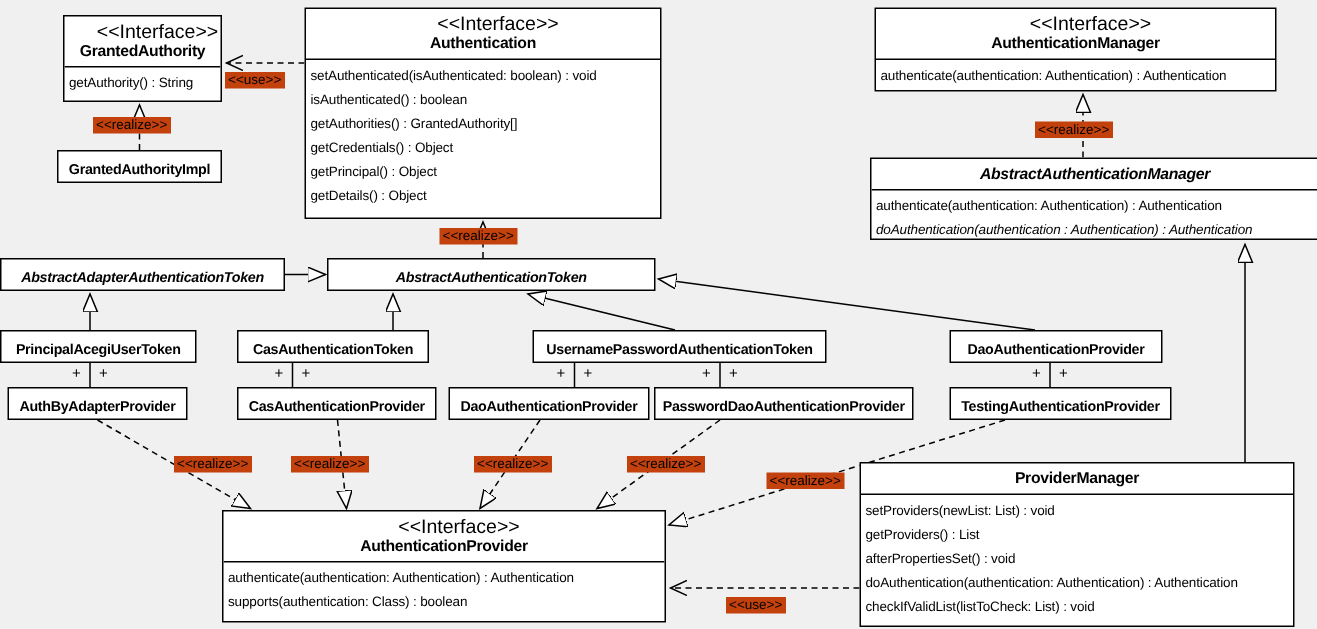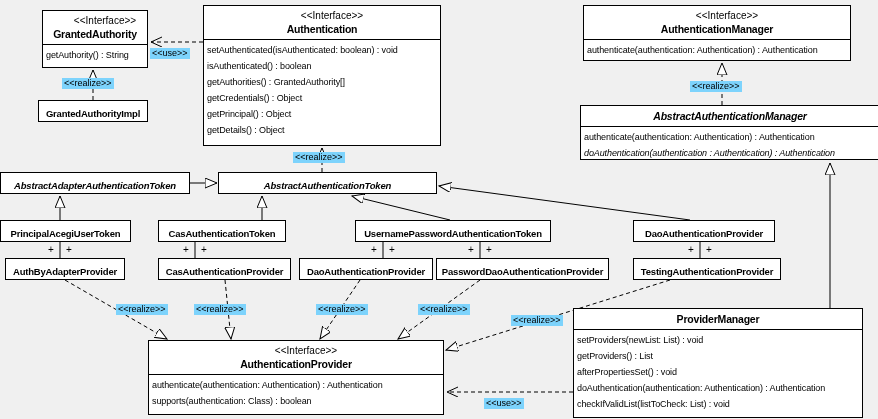--- a/index.html
+++ b/index.html
@@ -12,32 +12,32 @@
   }
   svg.wires { position:absolute; left:0; top:0; z-index:1; }
   .uml-box {
     position:absolute;
     background:#ffffff;
     border:1px solid #000;
     z-index:2;
     overflow:hidden;
   }
   .hdr { text-align:center; padding:3px 1px 2px; }
-  .stereo { font-size:10px; line-height:13px; white-space:nowrap;margin-left:20px; }
+  .stereo { font-size:13px; line-height:13px; white-space:nowrap;margin-left:20px; }
   .cname { font-weight:bold; font-size:9.5px; letter-spacing:-0.2px; line-height:15px; white-space:nowrap; }
   .big .cname { font-size:10.5px; }
   .abstract .cname { font-style:italic; }
   .methods { border-top:1px solid #000; padding:2px 0 2px 3px; }
   .m { font-size:9px; letter-spacing:-0.1px; line-height:16px; white-space:nowrap; }
   .m-abstract { font-style:italic; }
   .single { display:flex; align-items:flex-end; justify-content:center; }
   .edge-label {
     position:absolute; z-index:3;
     font-size:9px; line-height:11px;
-    background:#7dd3fc; padding:0 2px; white-space:nowrap;
+    background:#c2410c; padding:0 2px; white-space:nowrap;
   }
   .plus { position:absolute; z-index:3; font-size:10px; line-height:11px; }
 </style>
 </head>
 <body>
 
 <svg class="wires" width="878" height="419">
   <defs>
     <marker id="tri" markerWidth="14" markerHeight="12" refX="12" refY="5" orient="auto" markerUnits="userSpaceOnUse">
       <path d="M0,0 L12,5 L0,10 Z" fill="#ffffff" stroke="#000" stroke-width="1"></path>

